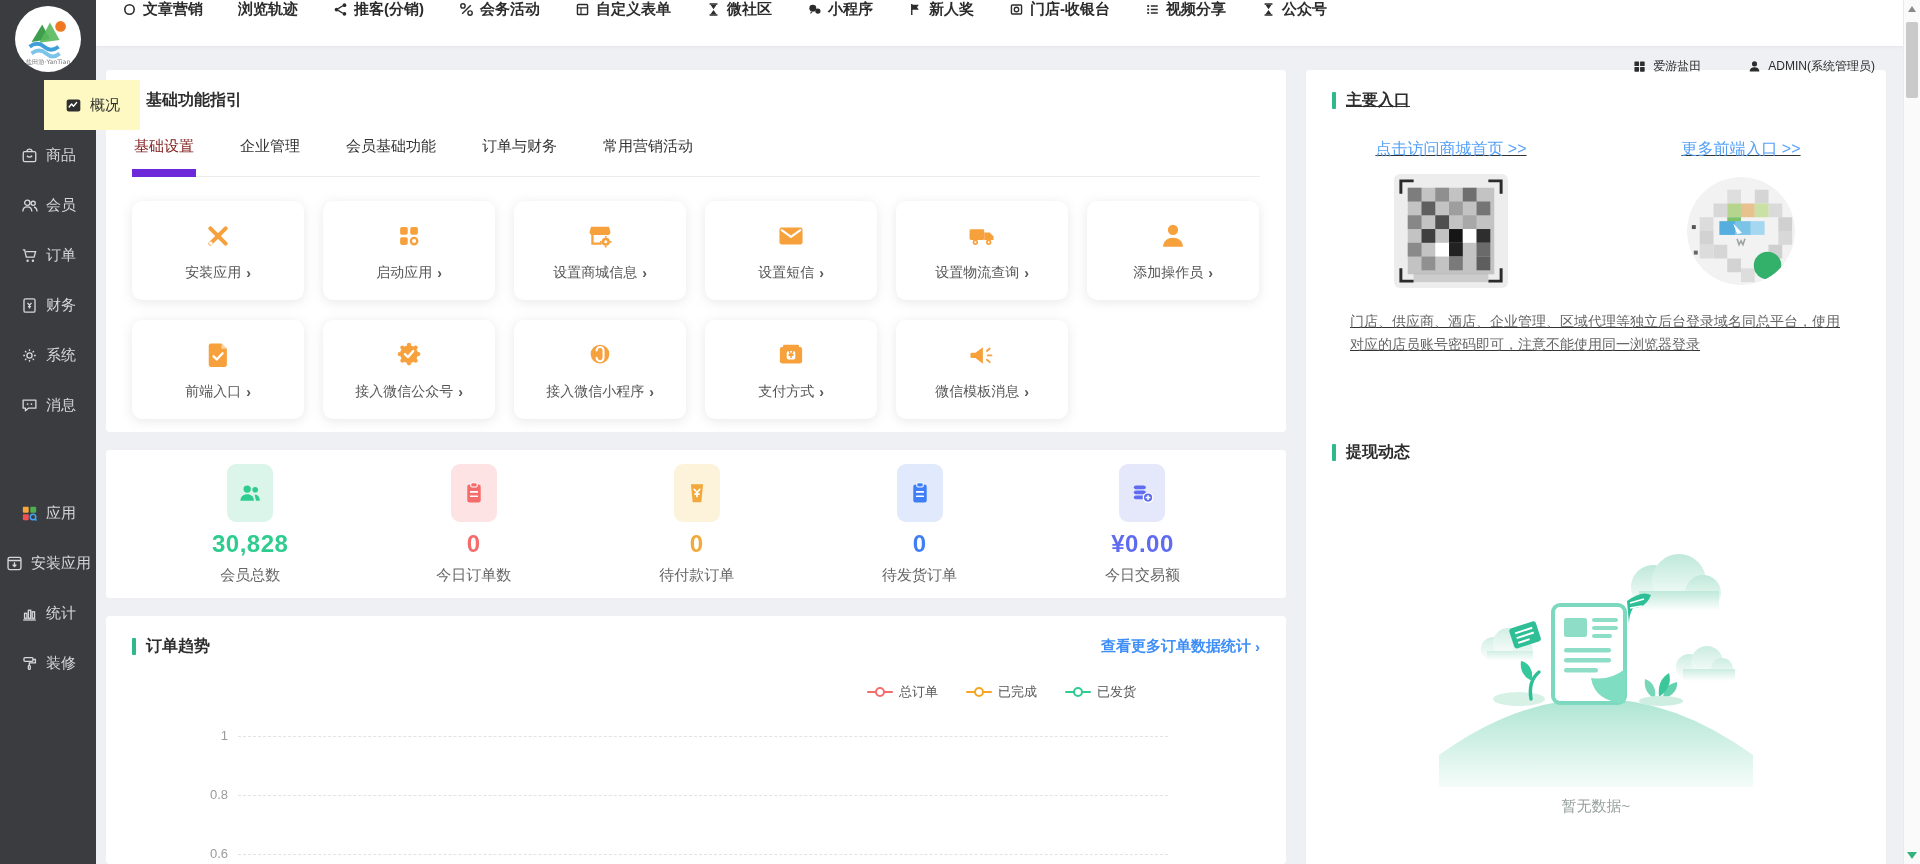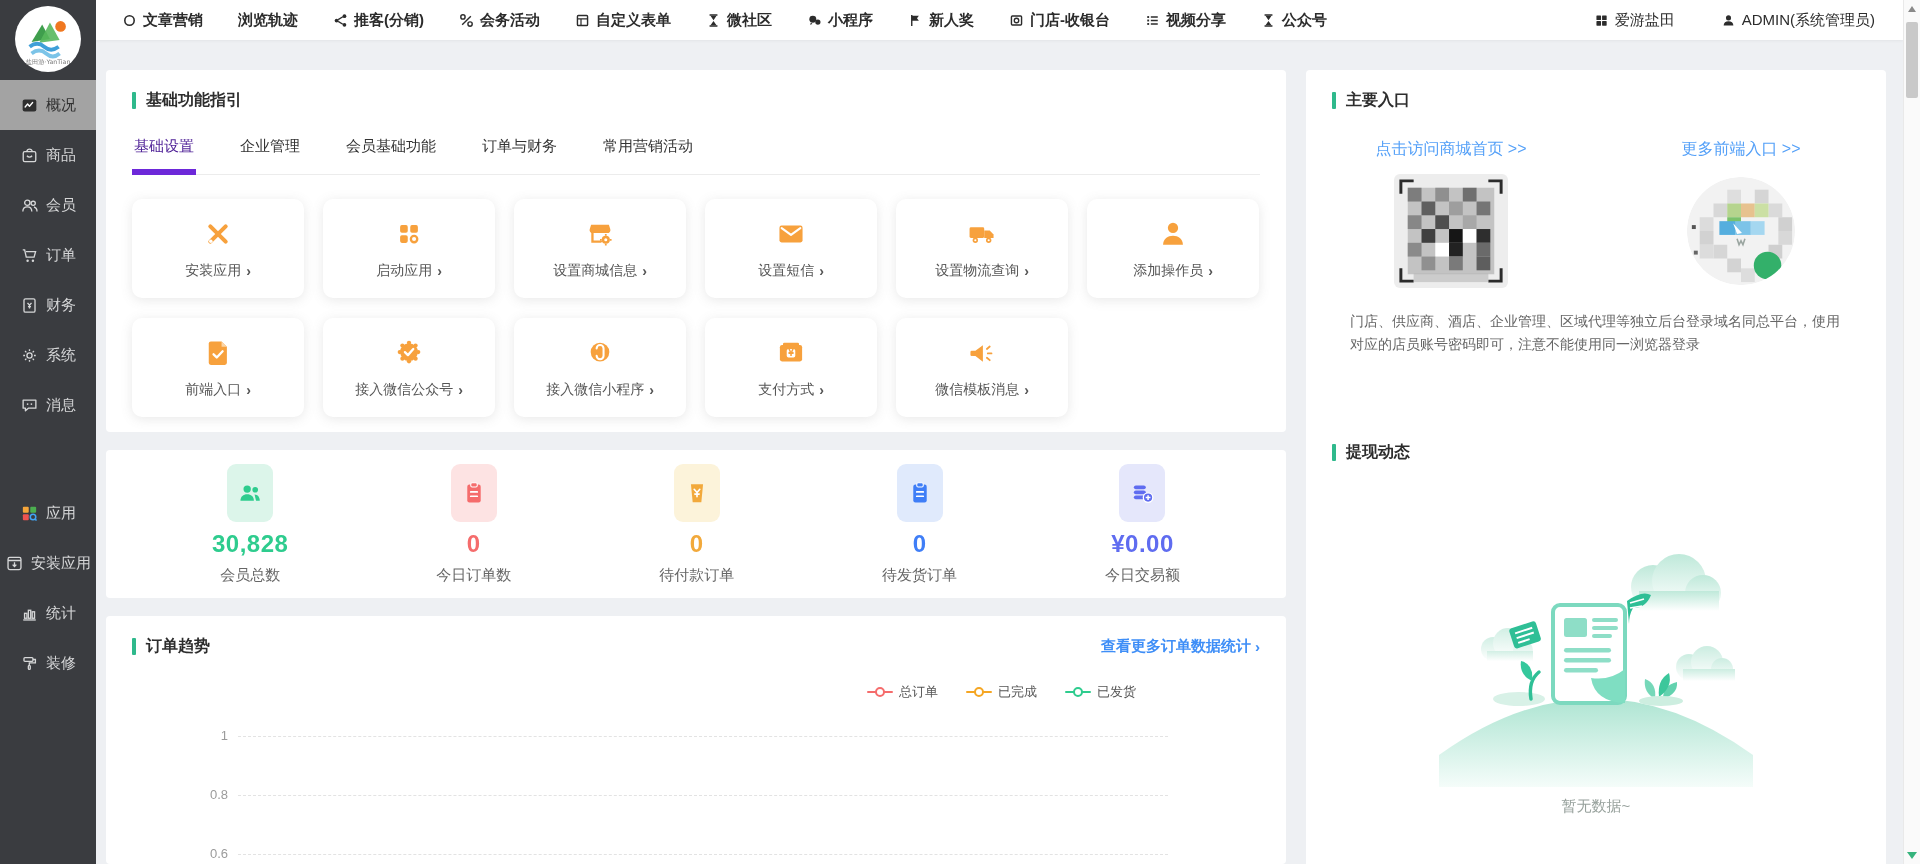--- a/index.html
+++ b/index.html
@@ -12,42 +12,42 @@
   svg { display:block; }
   .icon { display:inline-flex; align-items:center; justify-content:center; }
 
   
   .sidebar { position:absolute; left:0; top:0; width:96px; height:864px; background:#3a3c40; z-index:4; }
   .logo-wrap { width:96px; padding-top:6px; display:flex; justify-content:center; }
   .logo-circle { width:66px; height:66px; border-radius:50%; background:#fff; display:flex; align-items:center; justify-content:center; }
   .side-menu { margin-top:8px; }
   .side-item { width:96px; height:50px; display:flex; align-items:center; justify-content:center; gap:7px; color:#d6d7d8; font-size:15px; cursor:pointer; }
   .side-item .icon svg { width:19px; height:19px; }
-  .side-item.active { background:#a3a3a3; color:#2f2f2f; }
+  .side-item.active { background:#fef9c3; color:#2f2f2f;margin-left:44px; }
   .side-tools { margin-top:58px; }
 
   
-  .topbar { position:absolute; left:96px; top:0; width:1807px; height:40px; background:#fff; display:flex; align-items:center; padding:0 28px 0 26px; box-shadow:0 1px 3px rgba(0,0,0,.05); z-index:3; }
+  .topbar { position:absolute; left:96px; top:0; width:1807px; height:46px; background:#fff; display:flex; padding:0 28px 0 26px; box-shadow:0 1px 3px rgba(0,0,0,.05); z-index:3;flex-direction:column; }
   .topnav { display:flex; align-items:center; gap:35px; }
   .topnav-item { display:flex; align-items:center; gap:6px; font-size:15px; font-weight:bold; color:#2c2c2c; cursor:pointer; white-space:nowrap; }
   .topnav-item .icon svg { width:15px; height:15px; }
   .topbar-right { margin-left:auto; display:flex; align-items:center; gap:46px; }
-  .topbar-right .topnav-item { font-weight:normal; font-size:15px; }
+  .topbar-right .topnav-item { font-weight:normal; font-size:12px;margin-top:39px; }
 
   
   .card { position:absolute; background:#fff; border-radius:4px; }
   .card-head { display:flex; align-items:center; padding:20px 26px 0;text-align:center; }
   .card-title { display:flex; align-items:center; gap:10px; font-size:16px; font-weight:bold; color:#2d2d2d; }
   .tbar { width:4px; height:17px; background:#2fb98c; border-radius:1px; }
 
   
   #guide-card { left:106px; top:70px; width:1180px; height:362px; }
   .tabs { display:flex; gap:42px; margin:14px 26px 0; border-bottom:1px solid #ececec; }
   .tab { padding:12px 2px 13px; font-size:15px; color:#333; cursor:pointer; }
-  .tab.active { color:#4c1d95; border-bottom:6px solid #6d28d9; margin-bottom:-1px; }
+  .tab.active { color:#7f1d1d; border-bottom:8px solid #6d28d9; margin-bottom:-1px; }
   .tiles { display:grid; grid-template-columns:repeat(6,172px); gap:20px 19px; margin:24px 26px 0; }
   .tile { height:99px; border-radius:10px; background:#fff; box-shadow:0 2px 12px rgba(110,110,110,.16); display:flex; flex-direction:column; align-items:center; justify-content:center; gap:12px; cursor:pointer; color:#f7a13d; }
   .tile .icon svg { width:32px; height:32px; }
   .tile-label { font-size:14px; color:#555; display:flex; align-items:center; gap:5px; }
   .chev { color:inherit; font-weight:bold; }
 
   
   #stats-card { left:106px; top:450px; width:1180px; height:148px; display:flex; align-items:center; justify-content:space-around; padding:0 32px; }
   .stat { display:flex; flex-direction:column; align-items:center; gap:8px; }
   .stat-badge { width:46px; height:58px; border-radius:9px; display:flex; align-items:center; justify-content:center; }
@@ -60,21 +60,21 @@
   .trend-link { margin-left:auto; color:#3e8ef7; font-size:15px; font-weight:bold; cursor:pointer; display:flex; align-items:center; gap:4px; }
   .legend { display:flex; justify-content:flex-end; padding-right:150px; gap:28px; margin-top:26px; align-items:center; }
   .legend-item { display:flex; align-items:center; gap:6px; font-size:13px; color:#555; cursor:pointer; }
   .lg-marker { position:relative; width:26px; height:12px; }
   .lg-marker::before { content:""; position:absolute; left:0; right:0; top:5px; height:2px; background:currentColor; border-radius:1px; }
   .lg-marker::after { content:""; position:absolute; left:8px; top:1px; width:6px; height:6px; border:2px solid currentColor; border-radius:50%; background:#fff; }
   .grow { position:absolute; left:132px; right:118px; border-top:1px dashed #e3e3e3; }
   .gtick { position:absolute; left:-40px; top:-9px; width:30px; text-align:right; font-size:13px; color:#9b9b9b; }
 
   
-  #entry-card { left:1306px; top:70px; width:580px; height:412px; }
+  #entry-card { left:1306px; top:70px; width:580px; height:412px;text-decoration:underline; }
   .entry-links { display:flex; margin-top:28px; }
   .entry-links > div { flex:1; text-align:center; }
   .entry-link { color:#54a0f8; font-size:16px; cursor:pointer; }
   .qr-row { display:flex; margin-top:14px; }
   .qr-row > div { flex:1; display:flex; justify-content:center; }
   .entry-note { margin:22px 40px 0 44px; font-size:14px; color:#666; line-height:1.62; }
 
   #withdraw-card { left:1306px; top:422px; width:580px; height:450px; }
   .empty-wrap { display:flex; flex-direction:column; align-items:center; margin-top:44px; }
   .empty-text { color:#98a29d; font-size:15px; margin-top:10px; }

